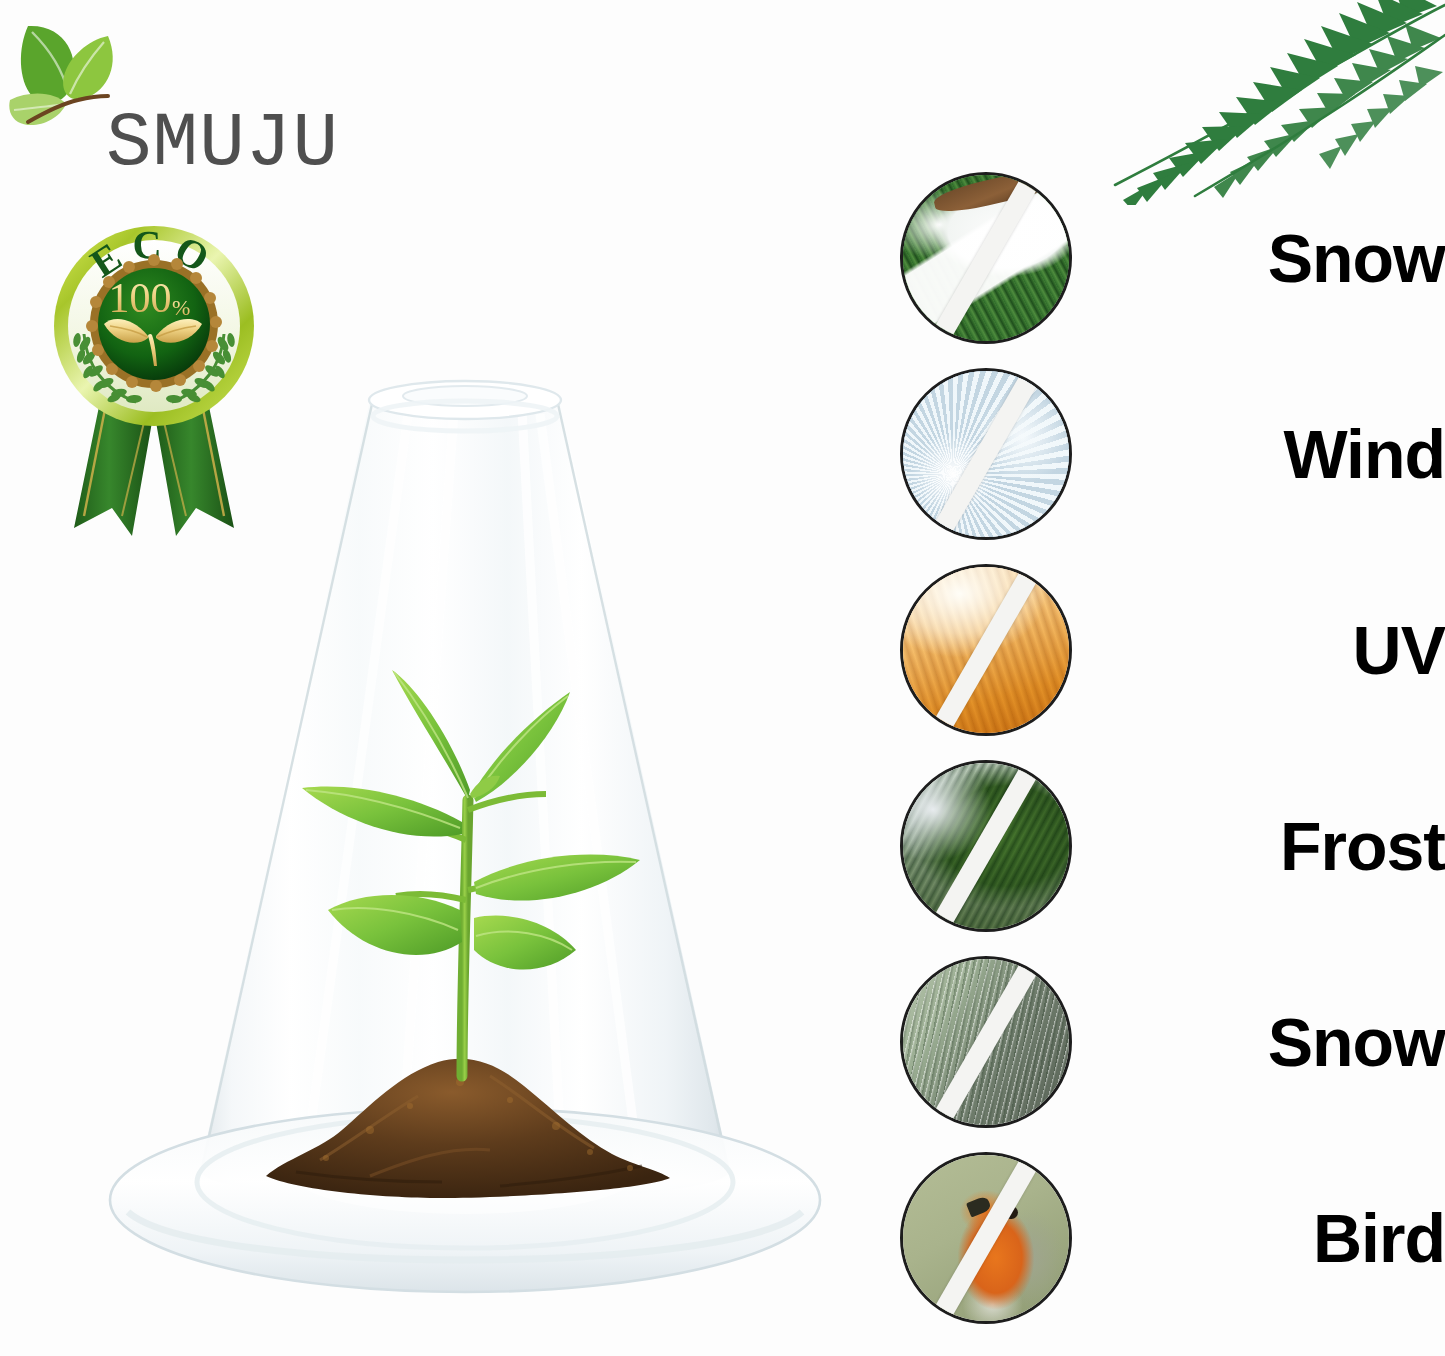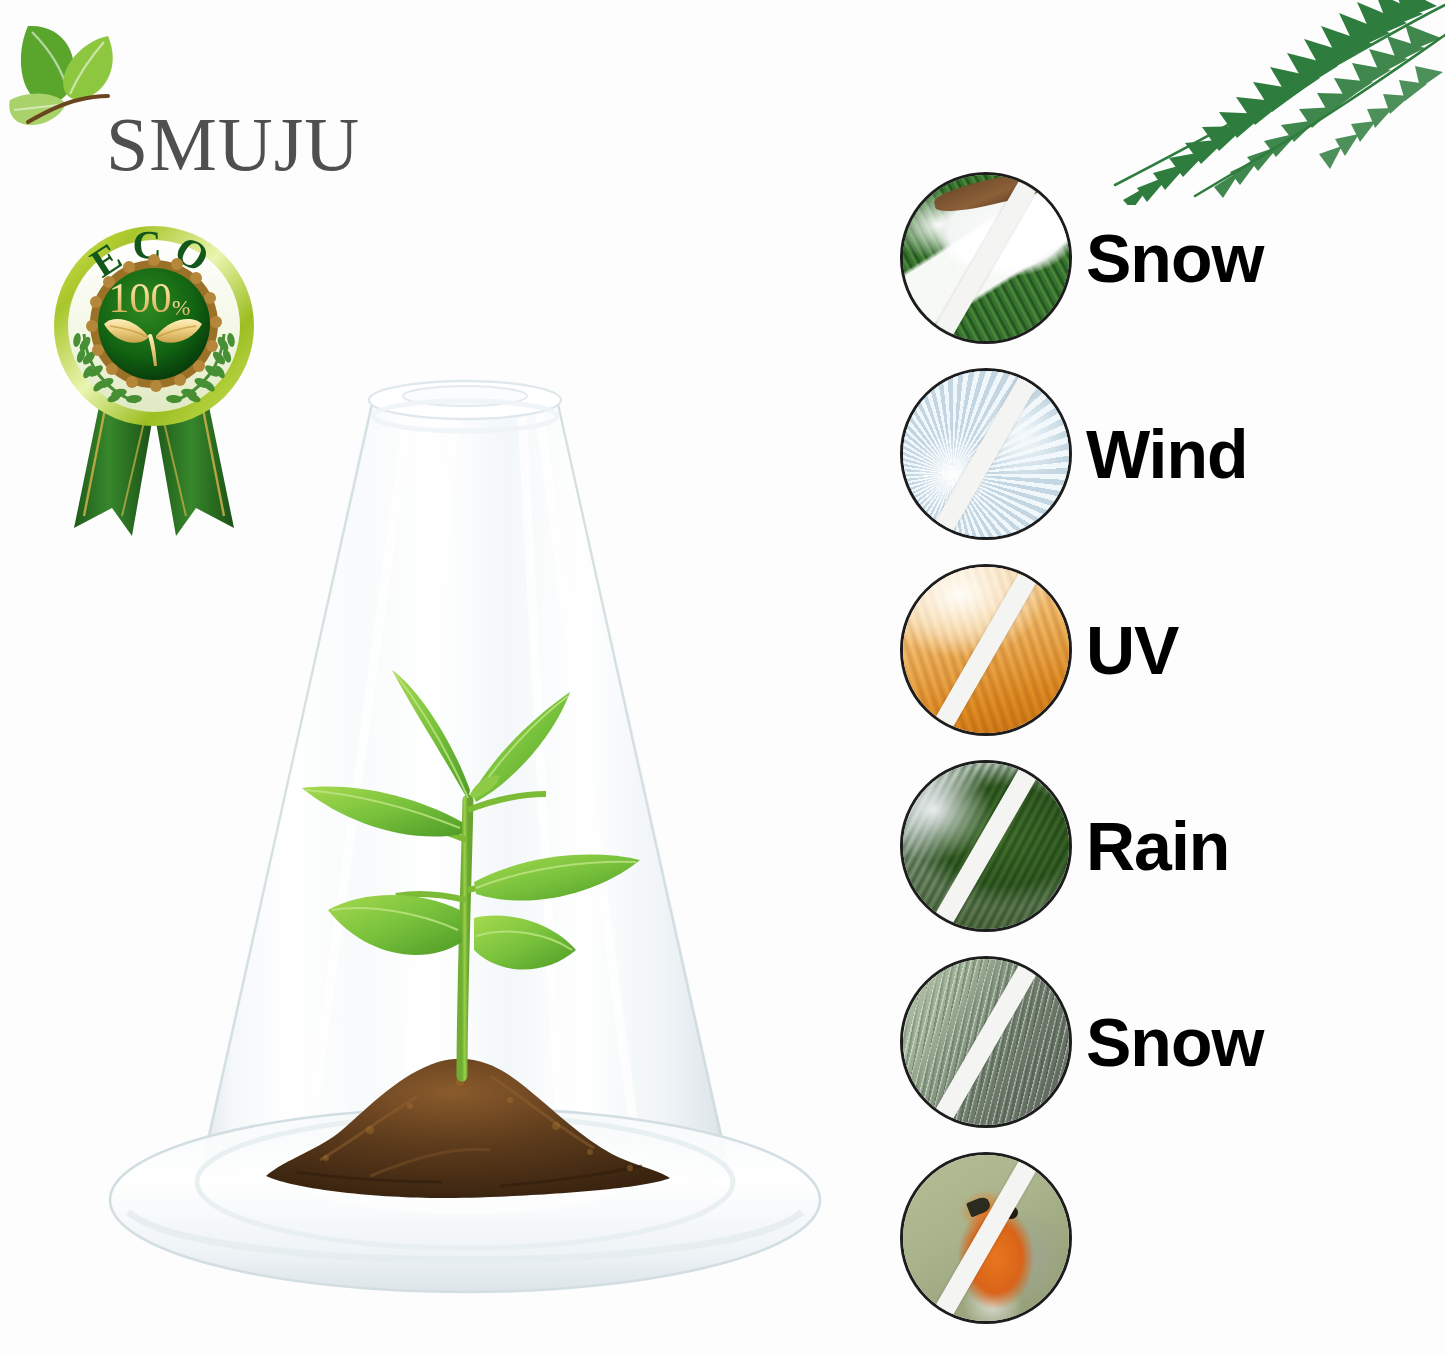--- a/index.html
+++ b/index.html
@@ -35,21 +35,21 @@
   }
   #brand-wordmark {
     position: absolute;
     left: 98px;
     top: 88px;
     font-size: 76px;
     letter-spacing: 1px;
     font-weight: 400;
     color: #4f4f4f;
     line-height: 1;
-    font-family: Liberation Serif, serif;
+    font-family: Liberation Mono, monospace;
   }
 
   
   #eco-badge {
     position: absolute;
     left: 44px;
     top: 216px;
     width: 220px;
     height: 320px;
   }
@@ -109,21 +109,21 @@
     top: -18%;
     width: 20px;
     height: 136%;
     margin-left: -10px;
     background: #f4f4f2;
     transform: rotate(30deg);
     box-shadow: 0 0 3px rgba(0,0,0,.18);
   }
   .feature-label {
     flex: 1 1 auto;
-    text-align: left;
+    text-align: right;
     padding-left: 14px;
     font-size: 68px;
     font-weight: bold;
     color: #000000;
     letter-spacing: -1px;
     line-height: 1;
     font-family: "Liberation Sans", sans-serif;
   }
 
   
@@ -548,36 +548,37 @@
         <div class="slash"></div>
       </div>
       <div class="feature-label">UV</div>
     </div>
 
     <div class="feature-row" style="top:588px">
       <div class="feature-icon">
         <div class="photo photo-wind"></div>
         <div class="slash"></div>
       </div>
-      <div class="feature-label">Rain</div>
+      <div class="feature-label">Frost</div>
     </div>
 
     <div class="feature-row" style="top:784px">
       <div class="feature-icon">
         <div class="photo photo-rain"></div>
         <div class="slash"></div>
       </div>
       <div class="feature-label">Snow</div>
     </div>
 
     <div class="feature-row" style="top:980px">
       <div class="feature-icon">
         <div class="photo photo-bird">
           <div class="beak"></div>
           <div class="eye"></div>
         </div>
         <div class="slash"></div>
       </div>
+      <div class="feature-label">Bird</div>
     </div>
 
   </div>
 
 </div>
 
 </body></html>

